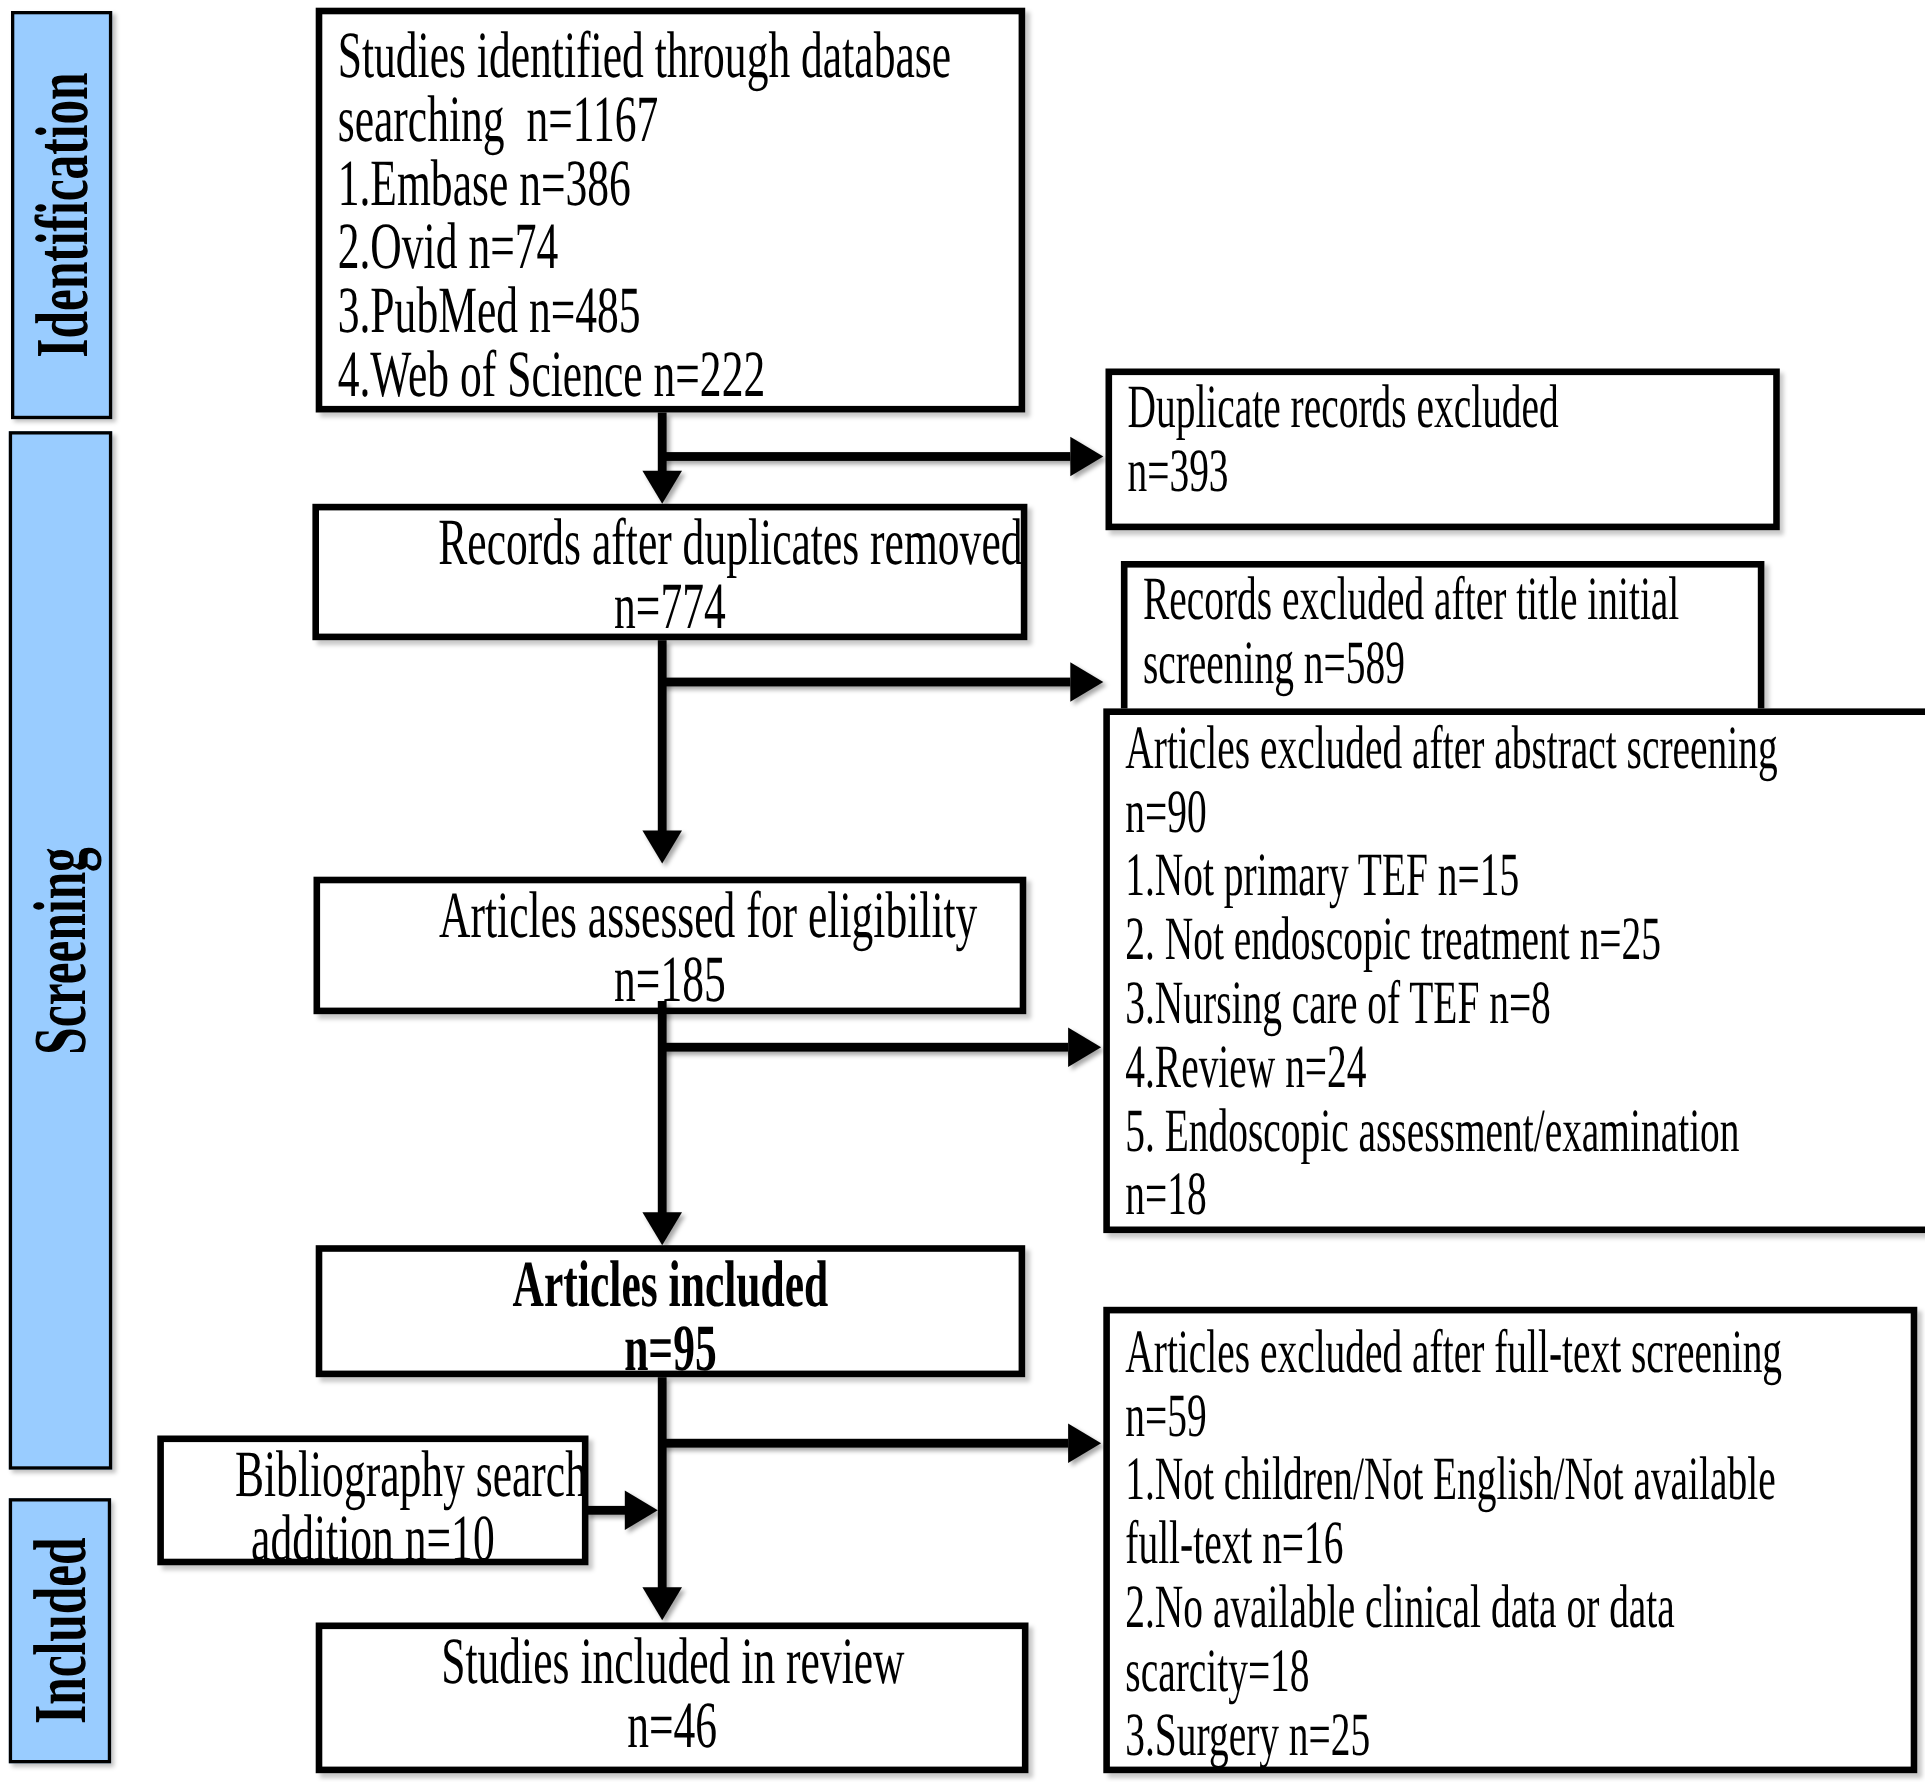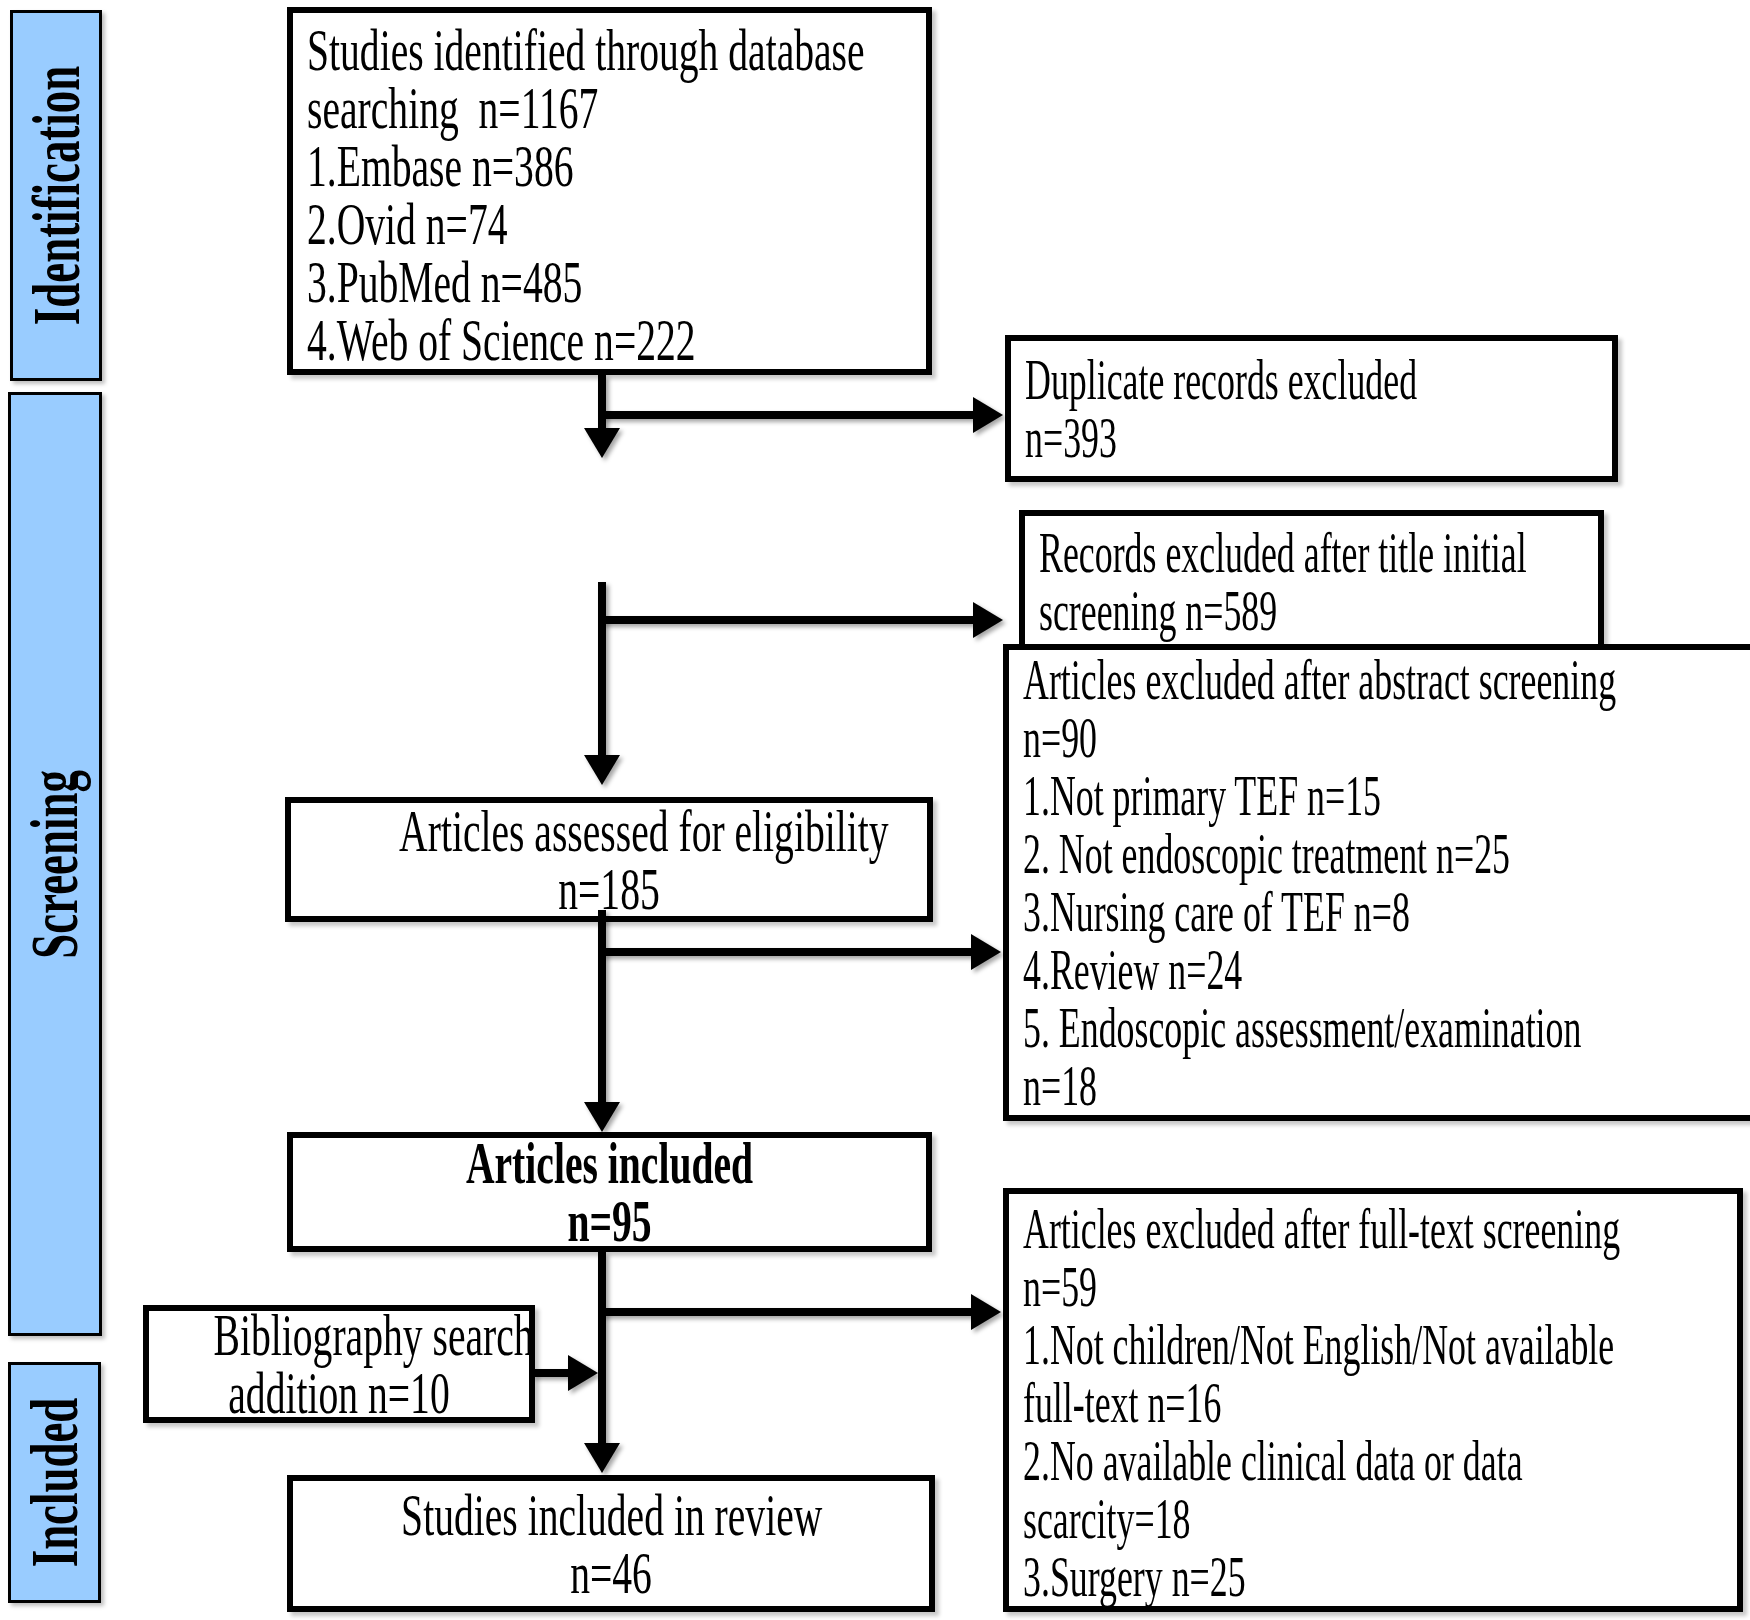--- a/index.html
+++ b/index.html
@@ -31,21 +31,21 @@
     transform: rotate(-90deg) scaleX(0.66);
   }
 
   
   .fbox {
     position: absolute;
     background: #ffffff;
     border: 6px solid #000000;
     display: flex;
     flex-direction: column;
-    justify-content: center;
+    justify-content: flex-start;
     box-shadow: 4px 4px 4px rgba(0,0,0,0.22);
     box-sizing: border-box;
   }
   .fbox.vtop { justify-content: flex-end; }
   .fbox.al   { padding-left: 14px; }
 
   .tx { transform: scaleX(0.66); transform-origin: 50% 50%; text-align: center; width: 100%; }
   .al .tx { transform-origin: 0 0; text-align: left; }
   .sm .tx { transform: scaleX(0.64); }
 
@@ -89,20 +89,26 @@
     <div class="tx">
       <div class="line">Studies identified through database</div>
       <div class="line">searching  n=1167</div>
       <div class="line">1.Embase n=386</div>
       <div class="line">2.Ovid n=74</div>
       <div class="line">3.PubMed n=485</div>
       <div class="line">4.Web of Science n=222</div>
     </div>
   </div>
 
+  <div class="fbox" style="left:284px; top:458px; width:650px; height:124px;">
+    <div class="tx">
+      <div class="line">Records after duplicates removed</div>
+      <div class="line">n=774</div>
+    </div>
+  </div>
 
   <div class="fbox" style="left:285px; top:785px; width:648px; height:125px;margin-top:12px;">
     <div class="tx">
       <div class="line">Articles assessed for eligibility</div>
       <div class="line">n=185</div>
     </div>
   </div>
 
   <div class="fbox" style="left:287px; top:1132px; width:645px; height:120px;font-weight:bold;">
     <div class="tx">

